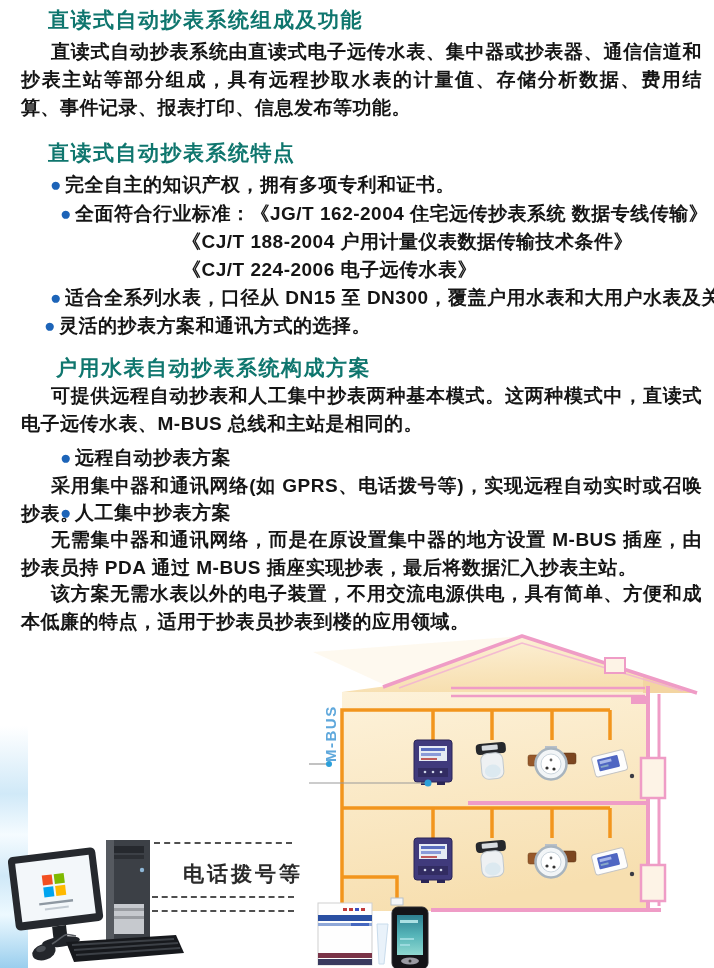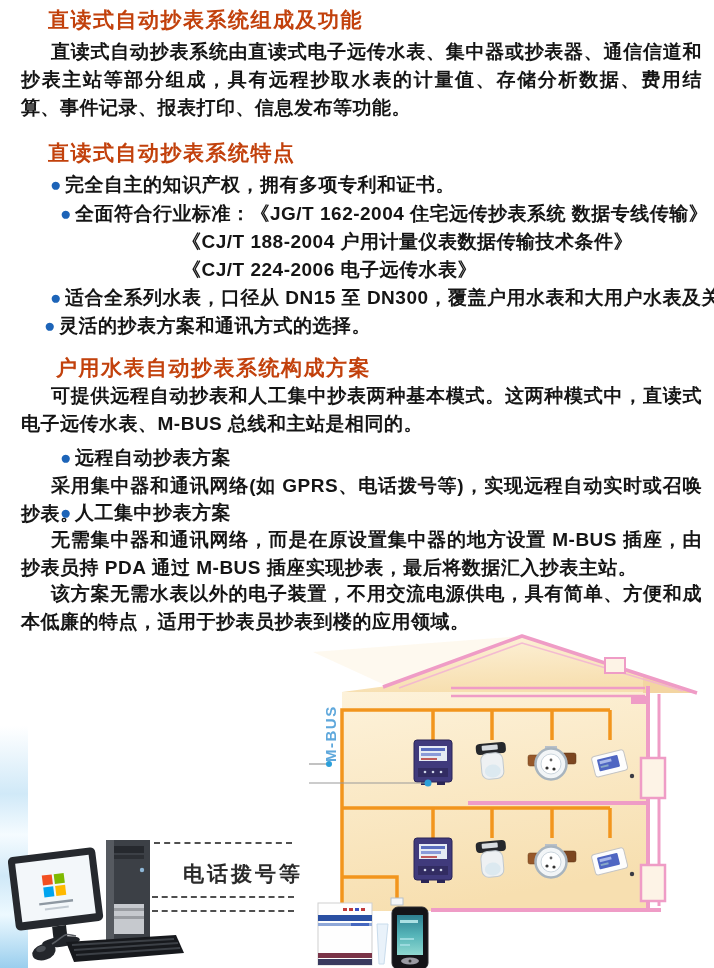--- a/index.html
+++ b/index.html
@@ -1,19 +1,19 @@
 <!DOCTYPE html>
 <html><head>
 <meta charset="utf-8">
 <style>
   html,body{margin:0;padding:0;background:#fff;}
   .page{position:relative;width:714px;height:968px;background:#ffffff;
         font-family:"Liberation Sans",sans-serif;overflow:hidden;}
   .abs{position:absolute;}
-  .h{color:#c2410c;font-size:21px;font-weight:bold;letter-spacing:1.5px;white-space:nowrap;}
+  .h{color:#0f766e;font-size:21px;font-weight:bold;letter-spacing:1.5px;white-space:nowrap;}
   .t{font-size:19px;font-weight:bold;color:#151515;line-height:28px;letter-spacing:0.5px;}
   .para{text-indent:30px;text-align:justify;}
   .nowrap{white-space:nowrap;}
   .dot{color:#1d64b8;margin-right:3px;}
   .net-label{font-family:"Liberation Serif",serif;font-size:21px;color:#2b2b2b;
              letter-spacing:3px;font-weight:bold;white-space:nowrap;}
   .dash{height:0;border-top:2px dashed #4f4f4f;}
   .left-decor{background:
       linear-gradient(180deg, rgba(200,230,248,0) 0%, rgba(170,215,242,0.55) 28%,
       rgba(235,248,255,0.5) 45%, rgba(150,205,238,0.45) 62%,

